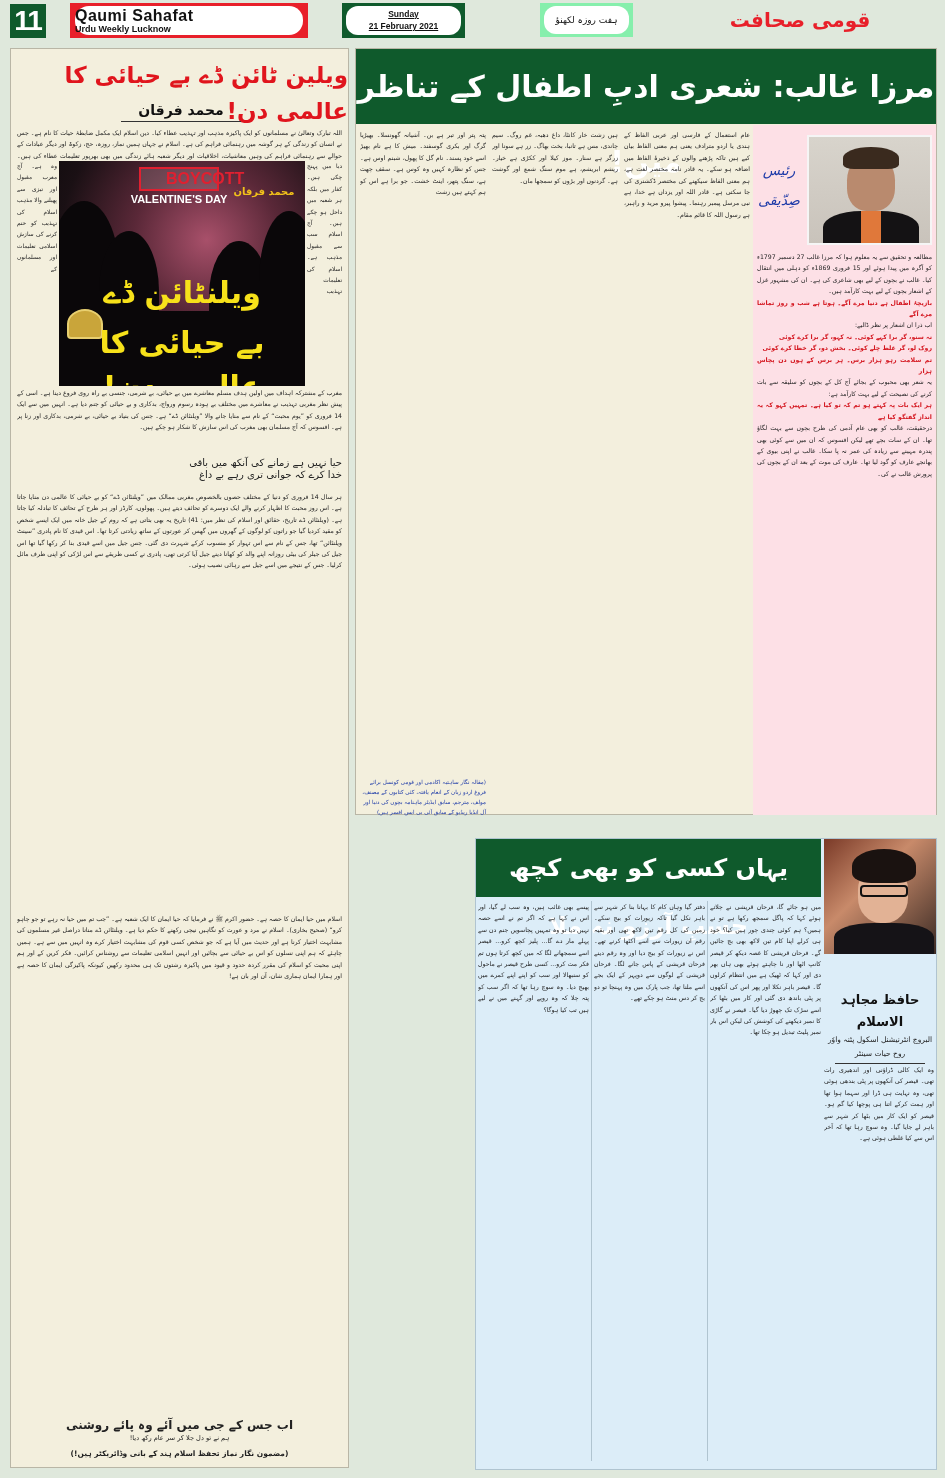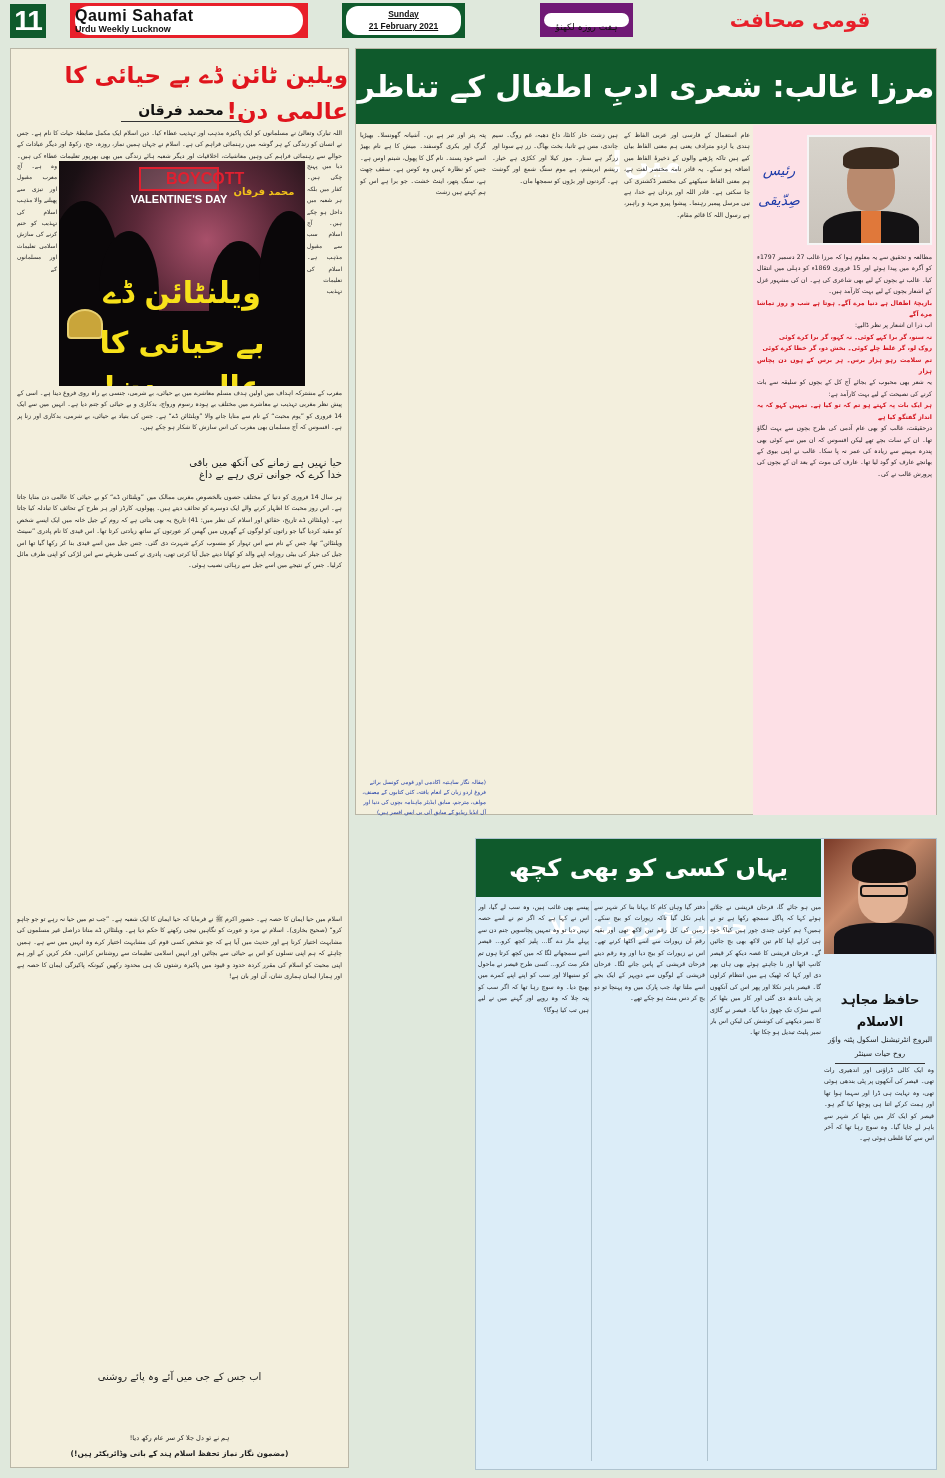--- a/index.html
+++ b/index.html
@@ -9,21 +9,21 @@
   
   .masthead { position: absolute; left: 0; top: 0; width: 945px; height: 40px; background: #dfe8dc; }
   .page-num { position: absolute; left: 10px; top: 4px; width: 36px; height: 34px; background: #0f5a2c; color: #fff;
     font-family: "Liberation Sans", sans-serif; font-weight: bold; font-size: 28px; line-height: 34px; text-align: center; letter-spacing: -1px; }
   .brand-box { position: absolute; left: 70px; top: 3px; width: 238px; height: 35px; background: #e8202a; padding: 3px 5px; }
   .brand-inner { width: 100%; height: 100%; background: #fff; border-radius: 14px; text-align: left; }
   .brand-title { font-family: "Liberation Sans", sans-serif; font-weight: bold; font-size: 16px; line-height: 17px; color: #111; padding-top: 1px; letter-spacing: 0.5px; }
   .brand-sub { font-family: "Liberation Sans", sans-serif; font-weight: bold; font-size: 9px; line-height: 10px; color: #111; }
   .date-box { position: absolute; left: 342px; top: 3px; width: 123px; height: 35px; background: #0f5a2c; padding: 3px 4px; }
   .date-inner { width: 100%; height: 100%; background: #fff; border-radius: 12px; text-align: center; font-family: "Liberation Sans", sans-serif; font-weight: bold; font-size: 8.5px; line-height: 12px; color: #111; padding-top: 2px; text-decoration: underline; }
-  .urdu-box { position: absolute; left: 540px; top: 3px; width: 93px; height: 34px; background: #701a75; padding: 10px 4px; }
+  .urdu-box { position: absolute; left: 540px; top: 3px; width: 93px; height: 34px; background: #86efac; padding: 3px 4px; }
   .urdu-inner { width: 100%; height: 100%; background: #fff; border-radius: 12px; text-align: center; font-size: 9px; line-height: 28px; color: #111; direction: rtl; }
   .urdu-brand { position: absolute; left: 720px; top: 4px; width: 160px; height: 32px; color: #e8202a; font-weight: bold; font-size: 20px; line-height: 32px; text-align: center; direction: rtl; }
 
   
   .left-article { position: absolute; left: 10px; top: 48px; width: 339px; height: 1420px; background: #f3efdd; border: 1px solid #b9b6a6; }
   .left-headline { position: absolute; left: 0; top: 8px; width: 337px; text-align: right; color: #e0151d; font-weight: bold; font-size: 23px; line-height: 36px; direction: rtl; }
   .left-byline { position: absolute; left: 110px; top: 50px; width: 120px; text-align: center; font-weight: bold; font-size: 14px; line-height: 22px; color: #111; direction: rtl; border-bottom: 1px solid #333; }
   .body-text { direction: rtl; text-align: justify; font-size: 6.2px; line-height: 11.4px; color: #222; overflow: hidden; }
   .left-intro { position: absolute; left: 6px; top: 78px; width: 325px; height: 33px; }
   .left-side-r { position: absolute; left: 296px; top: 112px; width: 35px; height: 224px; font-size: 5.8px; }
@@ -121,21 +121,21 @@
     <div class="dome-badge"></div>
     <div class="img-line1">ویلنٹائن ڈے</div>
     <div class="img-line2">بے حیائی کا عالمی دن!</div>
   </div>
 
   <div class="body-text left-mid1">مغرب کے مشترکہ اہداف میں اولین ہدف مسلم معاشرے میں بے حیائی، بے شرمی، جنسی بے راہ روی فروغ دینا ہے۔ اسی کے پیش نظر مغربی تہذیب نے معاشرے میں مختلف بے ہودہ رسوم ورواج، بدکاری و بے حیائی کو جنم دیا ہے۔ انہیں میں سے ایک 14 فروری کو ”یوم محبت“ کے نام سے منایا جانے والا ”ویلنٹائن ڈے“ ہے۔ جس کی بنیاد بے حیائی، بے شرمی، بدکاری اور زنا پر ہے۔ افسوس کہ آج مسلمان بھی مغرب کی اس سازش کا شکار ہو چکے ہیں۔</div>
   <div class="couplet" style="top:408px;">حیا نہیں ہے زمانے کی آنکھ میں باقی</div>
   <div class="couplet" style="top:420px;">خدا کرے کہ جوانی تری رہے بے داغ</div>
   <div class="body-text left-mid2">ہر سال 14 فروری کو دنیا کے مختلف حصوں بالخصوص مغربی ممالک میں ”ویلنٹائن ڈے“ کو بے حیائی کا عالمی دن منایا جاتا ہے۔ اس روز محبت کا اظہار کرنے والے ایک دوسرے کو تحائف دیتے ہیں۔ پھولوں، کارڈز اور ہر طرح کے تحائف کا تبادلہ کیا جاتا ہے۔ (ویلنٹائن ڈے تاریخ، حقائق اور اسلام کی نظر میں: 41) تاریخ یہ بھی بتاتی ہے کہ روم کے جیل خانہ میں ایک ایسے شخص کو مقید کردیا گیا جو راتوں کو لوگوں کے گھروں میں گھس کر عورتوں کے ساتھ زیادتی کرتا تھا۔ اس قیدی کا نام پادری ”سینٹ ویلنٹائن“ تھا، جس کے نام سے اس تہوار کو منسوب کرکے شہرت دی گئی۔ جس جیل میں اسے قیدی بنا کر رکھا گیا تھا اس جیل کی جیلر کی بیٹی روزانہ اپنے والد کو کھانا دینے جیل آیا کرتی تھی، پادری نے کسی طریقے سے اس لڑکی کو اپنی طرف مائل کرلیا۔ جس کے نتیجے میں اسے جیل سے رہائی نصیب ہوئی۔</div>
   <div class="body-text left-mid3">اسلام میں حیا ایمان کا حصہ ہے۔ حضور اکرم ﷺ نے فرمایا کہ حیا ایمان کا ایک شعبہ ہے۔ ”جب تم میں حیا نہ رہے تو جو چاہو کرو“ (صحیح بخاری)۔ اسلام نے مرد و عورت کو نگاہیں نیچی رکھنے کا حکم دیا ہے۔ ویلنٹائن ڈے منانا دراصل غیر مسلموں کی مشابہت اختیار کرنا ہے اور حدیث میں آیا ہے کہ جو شخص کسی قوم کی مشابہت اختیار کرے وہ انہیں میں سے ہے۔ ہمیں چاہئے کہ ہم اپنی نسلوں کو اس بے حیائی سے بچائیں اور انہیں اسلامی تعلیمات سے روشناس کرائیں۔ فکر کریں کے اور ہم اپنی محبت کو اسلام کی مقرر کردہ حدود و قیود میں پاکیزہ رشتوں تک ہی محدود رکھیں کیونکہ پاکیزگی ایمان کا حصہ ہے اور ہمارا ایمان ہماری شان، آن اور بان ہے!</div>
-  <div class="closing" style="top:1322px;font-size:10px;line-height:12px;">اب جس کے جی میں آئے وہ پائے روشنی</div>
+  <div class="closing" style="top:1370px;font-size:12px;line-height:12px;font-weight:bold;">اب جس کے جی میں آئے وہ پائے روشنی</div>
   <div class="closing" style="top:1383px;font-size:6.6px;line-height:12px;">ہم نے تو دل جلا کر سر عام رکھ دیا!</div>
   <div class="closing" style="top:1398px;font-size:7.5px;line-height:14px;font-weight:bold;">(مضمون نگار نماز تحفظ اسلام ہند کے بانی وڈائریکٹر ہیں!)</div>
 </div>
 
 <div class="right-top">
   <div class="rt-headline">مرزا غالب: شعری ادبِ اطفال کے تناظر میں!</div>
 
   <div class="body-text rt-col rt-col1">عام استعمال کے فارسی اور عربی الفاظ کے ہندی یا اردو مترادف یعنی ہم معنی الفاظ بیان کیے ہیں تاکہ پڑھنے والوں کے ذخیرۂ الفاظ میں اضافہ ہو سکے۔ یہ قادر نامہ مختصر لغت ہے، ہم معنی الفاظ سیکھنے کی مختصر ڈکشنری کی جا سکتی ہے۔ قادر اللہ اور یزداں ہے خدا، ہے نبی مرسل پیمبر رہنما۔ پیشوا پیرو مرید و راہبر، ہے رسول اللہ کا قائم مقام۔</div>
   <div class="body-text rt-col rt-col2">ہیں زشت خار کانٹا، داغ دھبہ، غم روگ۔ سیم چاندی، مس ہے تانبا، بخت بھاگ۔ زر ہے سونا اور زرگر ہے سنار۔ موز کیلا اور ککڑی ہے خیار۔ ریشم ابریشم، ہے موم سنگ شمع اور گوشت ہے۔ گردنوں اور بڑوں کو سمجھا مان۔</div>
   <div class="body-text rt-col rt-col3" style="height:640px;">پتہ پتر اور تبر ہے بن۔ آشیانہ گھونسلا۔ بھیڑیا گرگ اور بکری گوسفند۔ میش کا ہے نام بھیڑ اسے خود پسند۔ نام گل کا پھول، شبنم اوس ہے۔ جس کو نظارہ کہیں وہ کوس ہے۔ سقف چھت ہے، سنگ پتھر، اینٹ خشت۔ جو برا ہے اس کو ہم کہتے ہیں زشت</div>

